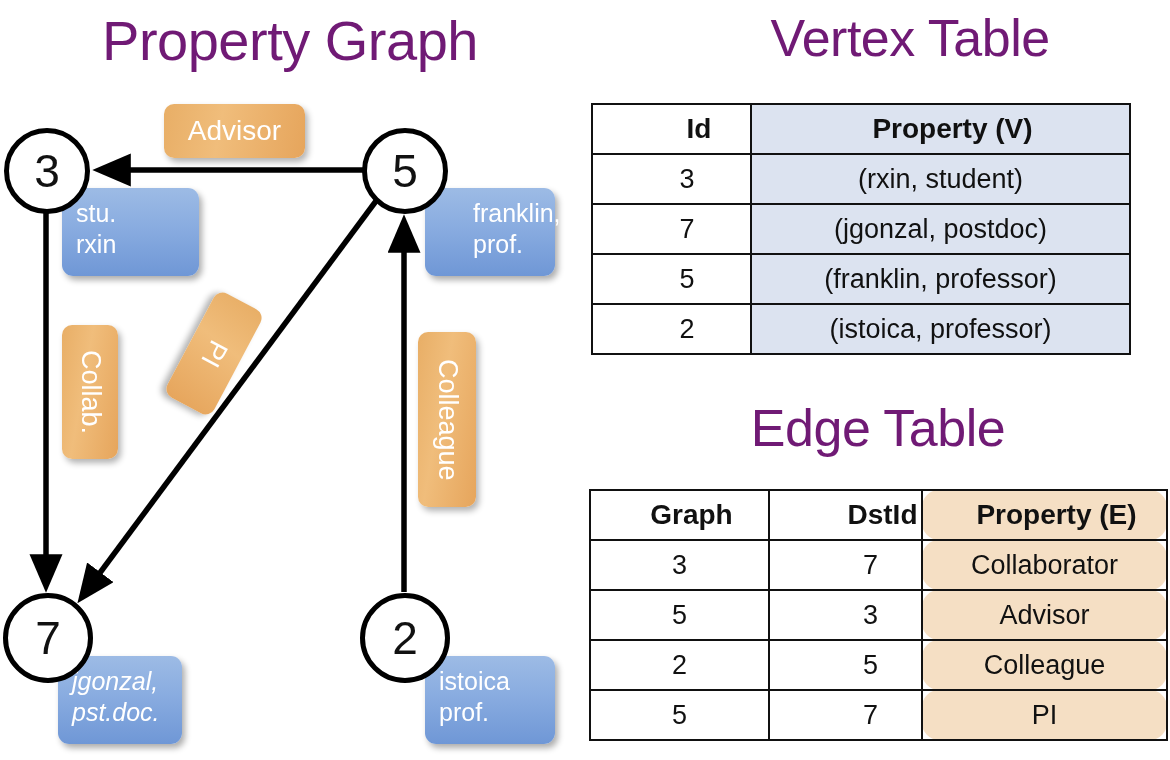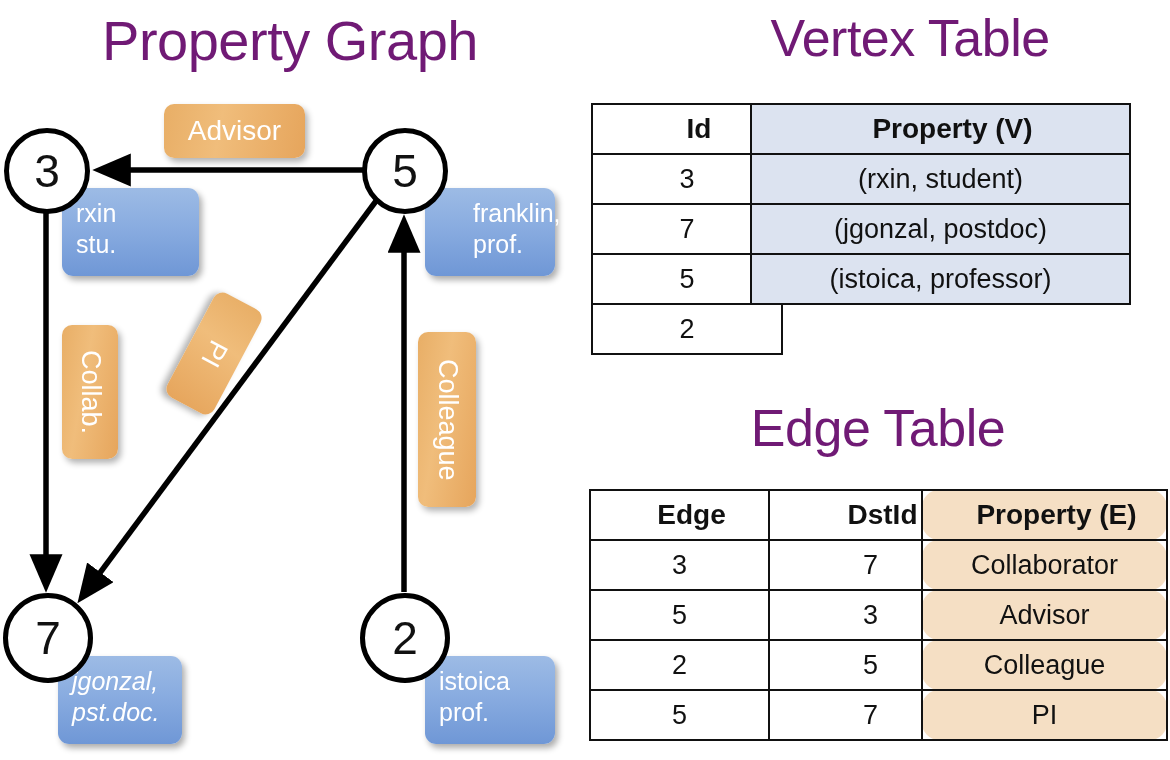--- a/index.html
+++ b/index.html
@@ -129,22 +129,22 @@
     <line x1="364" y1="170" x2="100" y2="170" stroke="#000000" stroke-width="5.5" marker-end="url(#arrowhead)"></line>
 
     <line x1="46" y1="213" x2="46" y2="585" stroke="#000000" stroke-width="5.5" marker-end="url(#arrowhead)"></line>
 
     <line x1="376" y1="201" x2="82" y2="597" stroke="#000000" stroke-width="5.5" marker-end="url(#arrowhead)"></line>
 
     <line x1="404" y1="592" x2="404" y2="222" stroke="#000000" stroke-width="5.5" marker-end="url(#arrowhead)"></line>
   </svg>
 
   <div class="prop-box" style="left:62px;  top:188px; width:137px; height:88px;">
+    <div>stu.</div>
     <div>rxin</div>
-    <div>stu.</div>
   </div>
   <div class="prop-box" style="left:425px; top:188px; width:130px; height:88px;padding-left:48px;">
     <div>franklin,</div>
     <div>prof.</div>
   </div>
   <div class="prop-box" style="left:58px;  top:656px; width:124px; height:88px;font-style:italic;">
     <div>jgonzal,</div>
     <div>pst.doc.</div>
   </div>
   <div class="prop-box" style="left:425px; top:656px; width:130px; height:88px;">
@@ -191,29 +191,32 @@
     <tr>
       <th class="cell-blue">Property (V)</th>
     </tr>
     <tr>
         <td class="cell-blue">(rxin, student)</td>
       </tr>
     <tr>
         <td class="cell-blue">(jgonzal, postdoc)</td>
       </tr>
     <tr>
+        <td class="cell-blue">(franklin, professor)</td>
+      </tr>
+    <tr>
         <td class="cell-blue">(istoica, professor)</td>
       </tr>
   </tbody>
 </table>
 
 <table class="tbl" id="edge-src-dst-cols" style="left:589px; top:489px; width:330px;">
   <tbody>
     <tr>
-      <th class="cell-white" style="width:153px;">Edge</th>
+      <th class="cell-white" style="width:153px;">Graph</th>
       <th class="cell-white" style="width:177px;">DstId</th>
     </tr>
     <tr>
       <td class="cell-white">3</td>
       <td class="cell-white">7</td>
     </tr>
     <tr>
       <td class="cell-white">5</td>
       <td class="cell-white">3</td>
     </tr>

